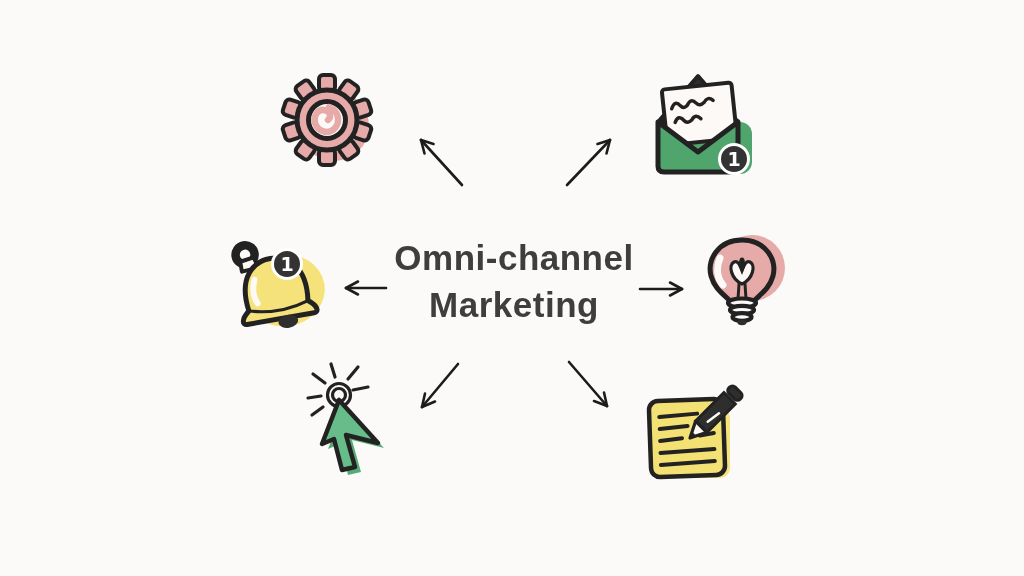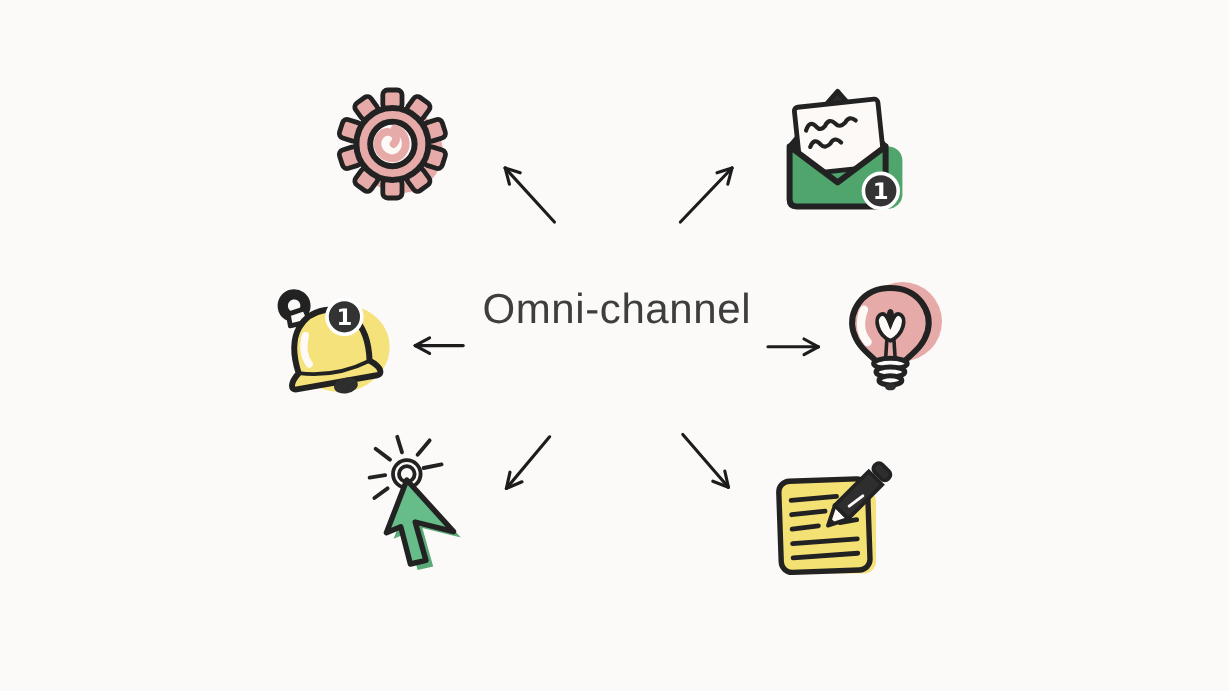--- a/index.html
+++ b/index.html
@@ -1,20 +1,20 @@
 <!DOCTYPE html>
 <html><head>
 <meta charset="utf-8">
 <style>
   html,body{margin:0;padding:0;background:#fbfaf8;}
   .stage{position:relative;width:1024px;height:576px;background:#fbfaf8;overflow:hidden;
          font-family:"Liberation Sans",sans-serif;}
   .icon{position:absolute;}
   .title{position:absolute;left:368px;top:234px;width:292px;text-align:center;
-         color:#3e3e3e;font-size:35px;line-height:47px;letter-spacing:.5px;font-weight:400;}
+         color:#3e3e3e;font-size:35px;line-height:47px;letter-spacing:.5px;font-weight:700;}
   .title span{display:block;}
   .badge-text{font-family:"DejaVu Sans",sans-serif;font-weight:bold;font-size:19px;fill:#ffffff;}
   svg{display:block;}
 </style>
 </head>
 <body>
 
 <div class="stage">
 
   <svg style="position:absolute;left:0;top:0;" width="1024" height="576" viewBox="0 0 1024 576" fill="none" stroke="#1c1c1c" stroke-width="2.6" stroke-linecap="round" stroke-linejoin="round">
@@ -45,20 +45,21 @@
     </g>
     <g>
       <path d="M569,362 L607,406"></path>
         <path d="M607,406 L604,392.5"></path>
         <path d="M607,406 L594,401"></path>
     </g>
   </svg>
 
   <div class="title">
     <span>Omni-channel</span>
+    <span>Marketing</span>
   </div>
 
   <svg class="icon" style="left:272px;top:68px" width="112" height="106" viewBox="0 0 112 106">
     <circle cx="62" cy="58" r="35" fill="#e6aba8"></circle>
     <g transform="translate(55,52)">
       <g fill="#e6aba8" stroke="#222222" stroke-width="4">
         <rect x="-8" y="-45" width="16" height="16" rx="4"></rect>
         <rect x="-8" y="-45" width="16" height="16" rx="4" transform="rotate(36)"></rect>
         <rect x="-8" y="-45" width="16" height="16" rx="4" transform="rotate(72)"></rect>
         <rect x="-8" y="-45" width="16" height="16" rx="4" transform="rotate(108)"></rect>

